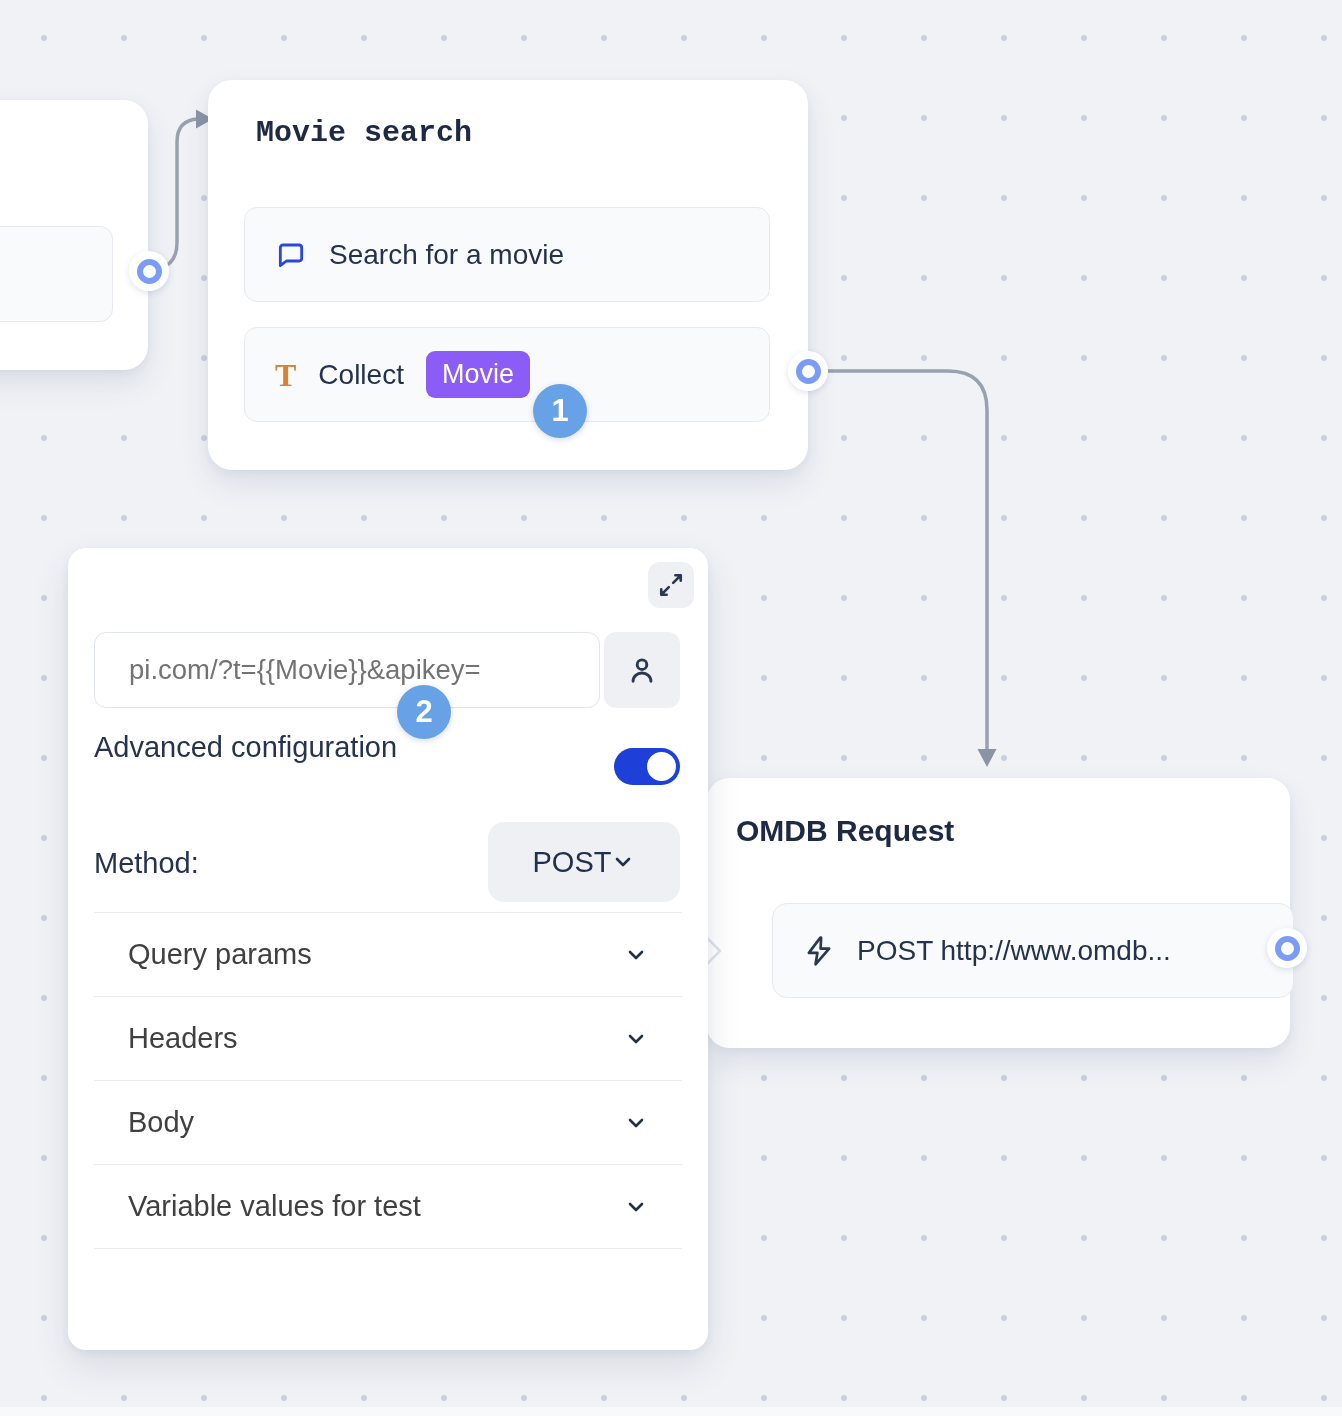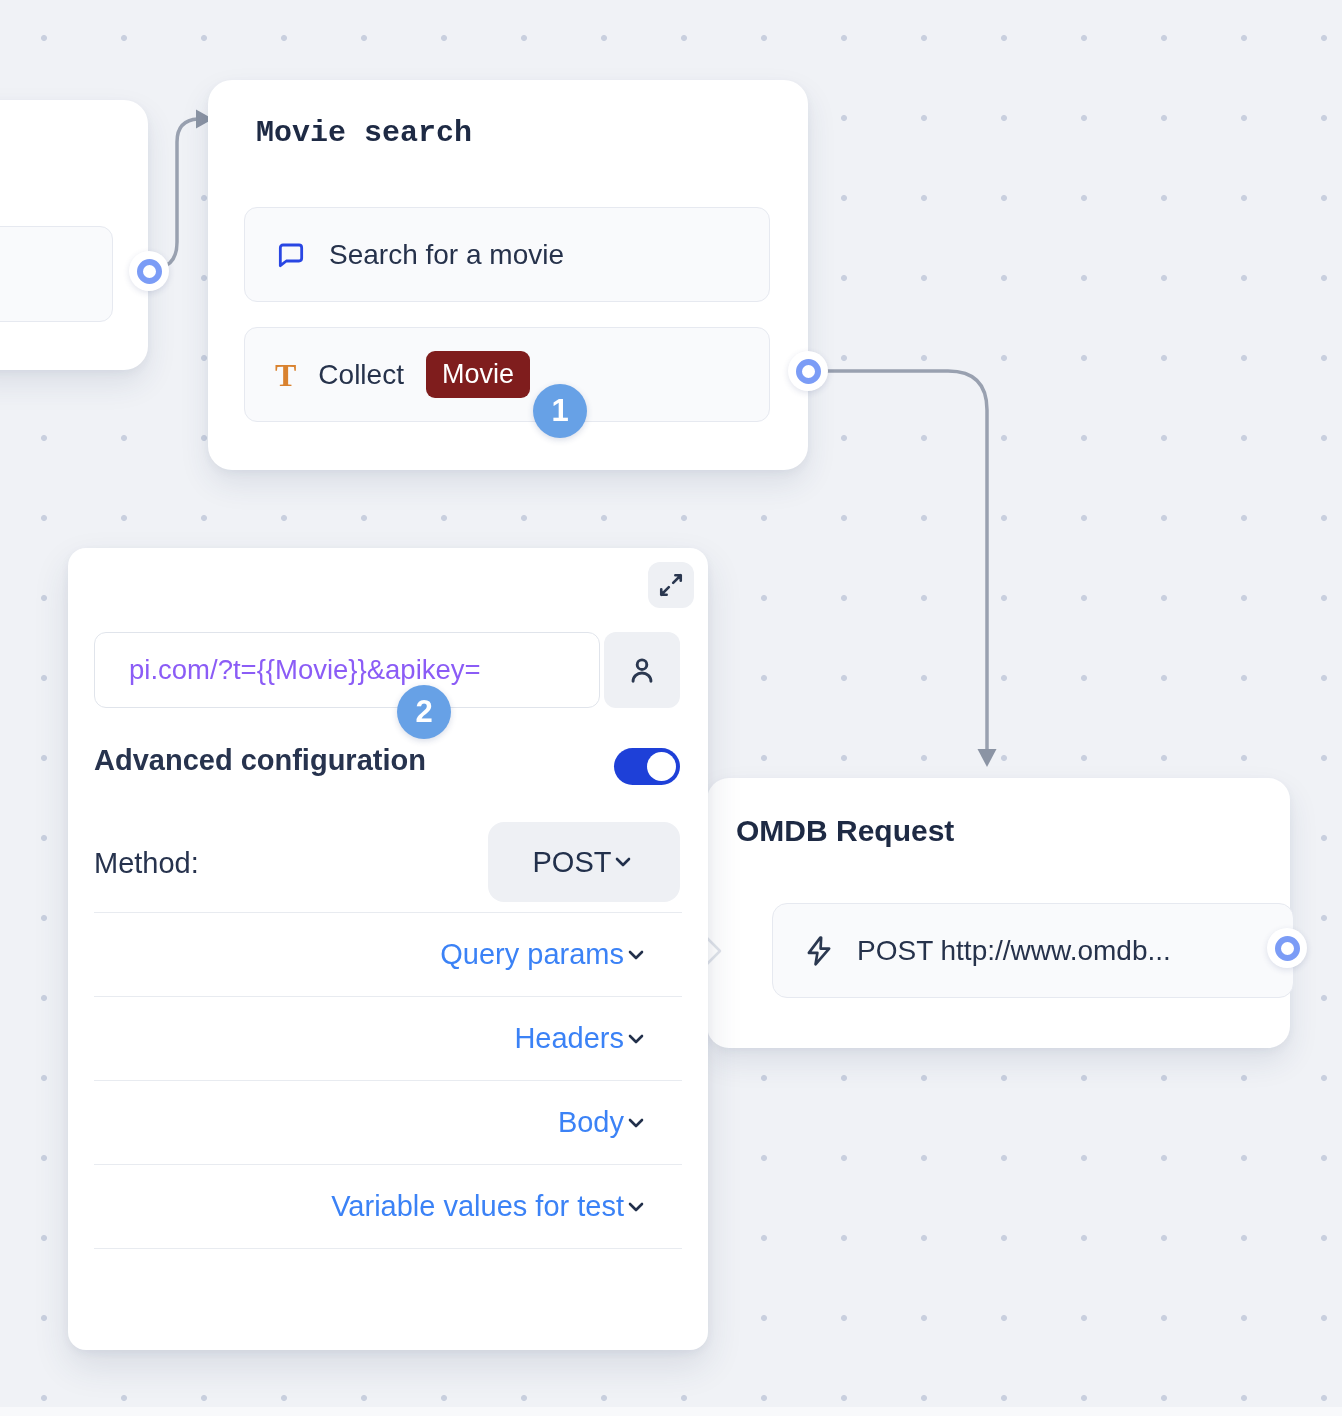--- a/index.html
+++ b/index.html
@@ -18,21 +18,21 @@
   }
   .node-title { font-size:30px; font-weight:700; color:#1e2a44; }
   .node-item {
     position:absolute; display:flex; align-items:center; gap:22px;
     background:#f9fafc; border:1.5px solid #e6e9f0; border-radius:13px;
     padding:16px 30px; font-size:28px; color:#26324b;
   }
   .icon { flex:0 0 auto; display:inline-flex; align-items:center; justify-content:center; }
   .t-icon { font-family:"Liberation Serif", serif; font-weight:700; font-size:32px; color:#d9822f; line-height:1; }
   .var-badge {
-    display:inline-block; background:#7f1d1d; color:#fff; font-size:27px;
+    display:inline-block; background:#8b5cf6; color:#fff; font-size:27px;
     padding:6px 16px; border-radius:9px; line-height:1.3;
   }
   .step-badge {
     position:absolute; width:54px; height:54px; border-radius:50%;
     background:#67a1e6; color:#fff; font-size:31px; font-weight:700;
     display:flex; align-items:center; justify-content:center;
     box-shadow:0 2px 6px rgba(40,60,120,.18); z-index:9;
   }
   .port { position:absolute; width:40px; height:40px; border-radius:50%;
     background:#fff; box-shadow:0 2px 6px rgba(40,60,120,.14);
@@ -46,36 +46,36 @@
     background:#fff; border-radius:18px; overflow:hidden; z-index:6;
     box-shadow:0 16px 36px rgba(42,56,94,.12), 0 3px 8px rgba(42,56,94,.06);
   }
   .sq-btn { position:absolute; background:#eef0f4; border-radius:12px;
     display:flex; align-items:center; justify-content:center; cursor:pointer; }
   .expand-btn { right:14px; top:14px; width:46px; height:46px; }
   .person-btn { left:536px; top:84px; width:76px; height:76px; }
   .url-input {
     position:absolute; left:26px; top:84px; width:506px; height:76px;
     background:#fff; border:1.5px solid #e0e4eb; border-radius:12px;
-    font-size:27.5px; color:#8b5cf6; font-family:"Liberation Sans", sans-serif;
+    font-size:27.5px; color:#737373; font-family:"Liberation Sans", sans-serif;
     padding:0 10px 0 34px; outline:none; white-space:nowrap; overflow:hidden;
     display:flex; align-items:center;
   }
-  .adv-label { position:absolute; left:26px; top:196px; font-size:29px; color:#27334e;font-weight:bold; }
+  .adv-label { position:absolute; left:26px; top:183px; font-size:29px; color:#27334e; }
   .toggle { position:absolute; left:546px; top:200px; width:66px; height:37px;
     border-radius:19px; background:#1e40d8; cursor:pointer; }
   .toggle .knob { position:absolute; right:4px; top:4px; width:29px; height:29px; border-radius:50%; background:#fff; }
   .method-label { position:absolute; left:26px; top:299px; font-size:29px; color:#27334e; }
   .dropdown { position:absolute; left:420px; top:274px; width:192px; height:80px;
     background:#eef0f4; border-radius:16px; display:flex; align-items:center;
     justify-content:center; font-size:29px; font-weight:500; color:#22304b; cursor:pointer; }
   .sections { position:absolute; left:26px; top:364px; width:588px; border-top:1.5px solid #e8ebf0; }
   .section-row { height:84px; border-bottom:1.5px solid #e8ebf0; display:flex;
-    align-items:center; justify-content:flex-end; padding:0 34px;
-    font-size:29px; color:#3b82f6; cursor:pointer; }
+    align-items:center; justify-content:space-between; padding:0 34px;
+    font-size:29px; color:#404040; cursor:pointer; }
   .test-btn { position:absolute; left:26px; top:728px; width:588px; height:86px;
     background:#1d40d8; border:none; border-radius:14px; color:#fff;
     font-size:29px; font-weight:700; font-family:"Liberation Sans", sans-serif; cursor:pointer; }
   .bottom-fade { position:absolute; left:0; bottom:0; width:100%; height:9px;
     background:rgba(255,255,255,.55); z-index:10; pointer-events:none; }
 </style>
 </head>
 <body>
 
 <svg class="wires" width="1342" height="1416" viewBox="0 0 1342 1416">

